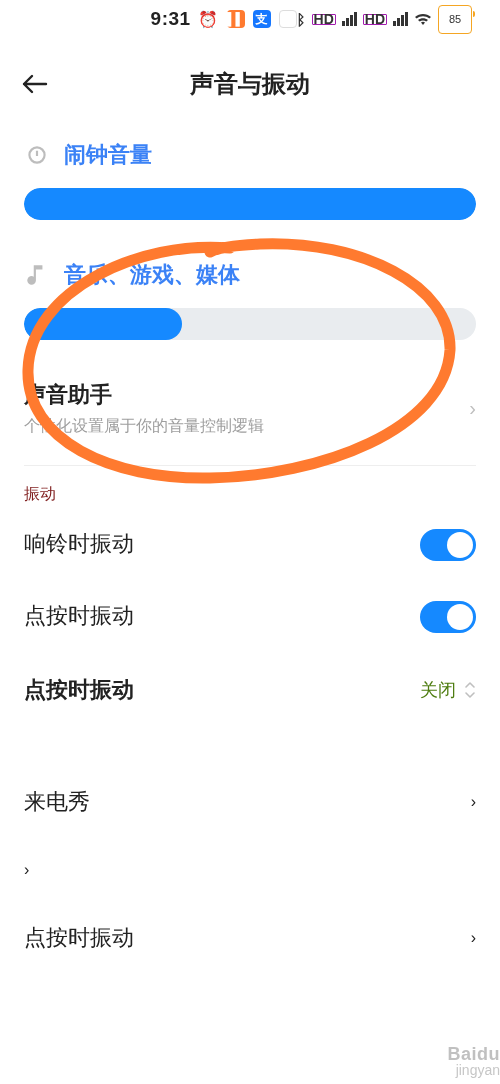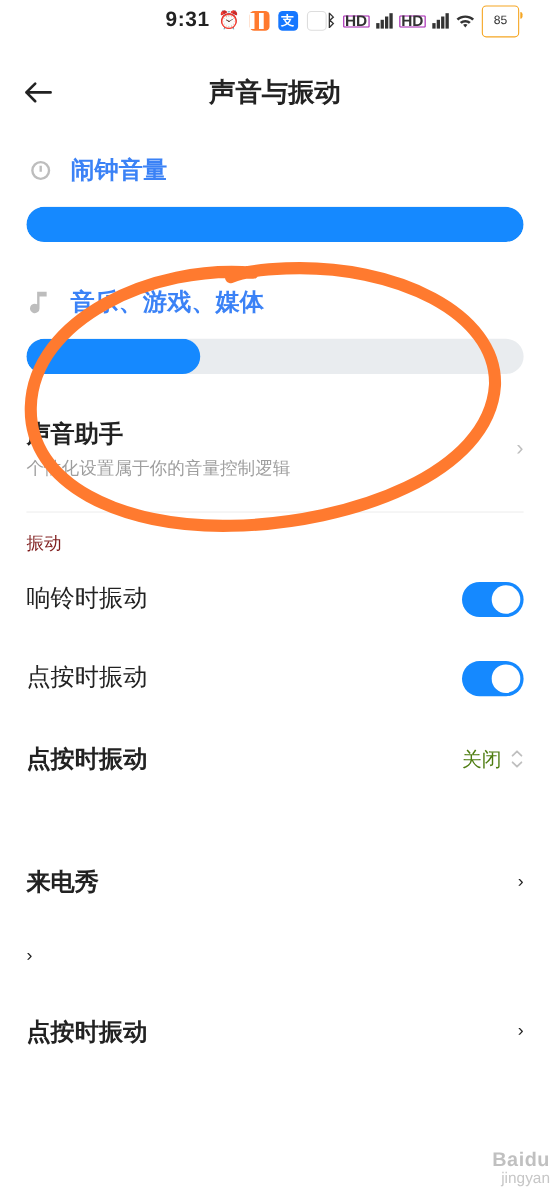--- a/index.html
+++ b/index.html
@@ -49,21 +49,21 @@
   .divider { height:1px; background:#eee; margin: 6px 0 18px; }
 
   .section-label { font-size:16px; color:#7f1d1d; margin: 14px 0 4px; }
 
   .toggle-row { display:flex; align-items:flex-start; justify-content:space-between; padding:20px 0;gap:13px; }
   .toggle-row .ttl { font-size:22px; font-weight:500; }
   .switch { width:56px; height:32px; border-radius:16px; background:#1589ff; position:relative; }
   .switch .knob { position:absolute; right:3px; top:3px; width:26px; height:26px; border-radius:50%; background:#fff; }
 
   .list-row { display:flex; align-items:center; justify-content:space-between; padding:22px 0; }
-  .list-row .ttl { font-size:22px; font-weight:700; }
+  .list-row .ttl { font-size:22px; font-weight:400; }
 
   
   .annot { position:absolute; pointer-events:none; }
 
   
   .wm { position:absolute; right:0; bottom:6px; font-size:14px; color:rgba(160,160,160,0.6); text-align:right; line-height:16px; }
   .wm .b { font-weight:700; font-size:18px; color:rgba(140,140,140,0.55); letter-spacing:0.5px; }
 
   svg { display:block; }
 </style>

